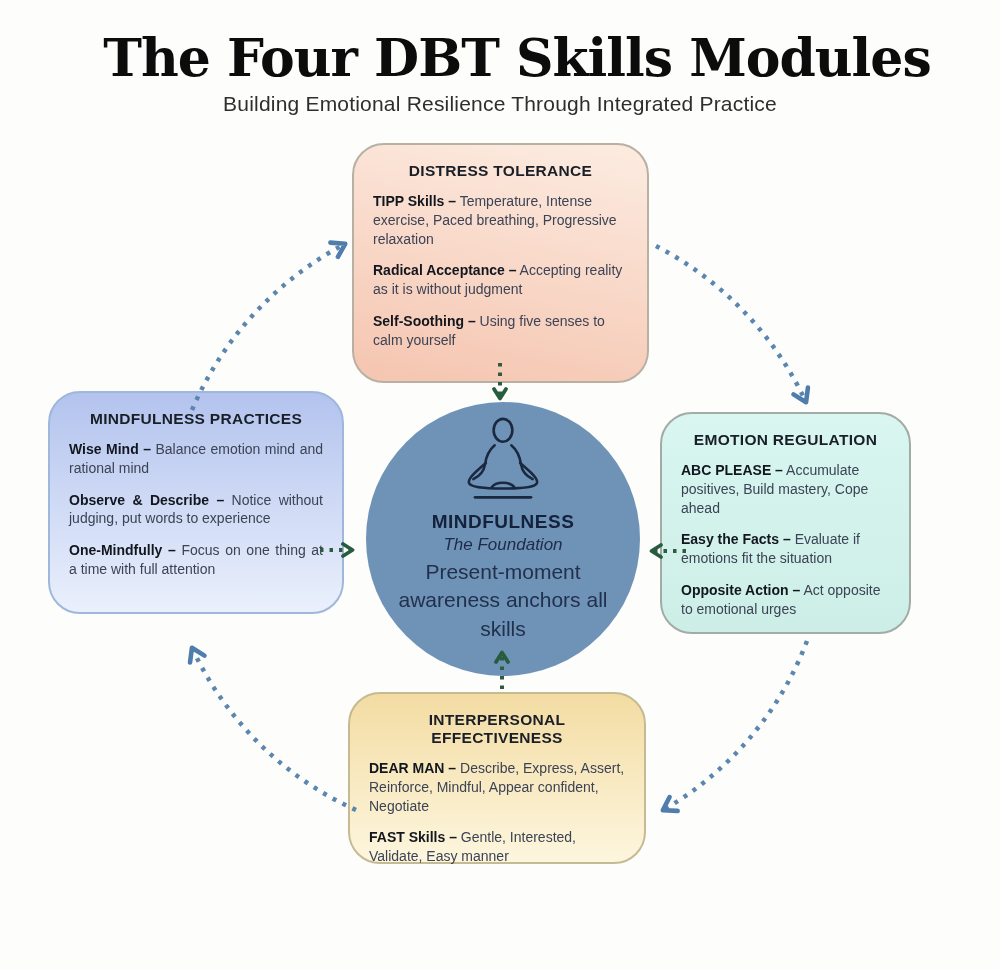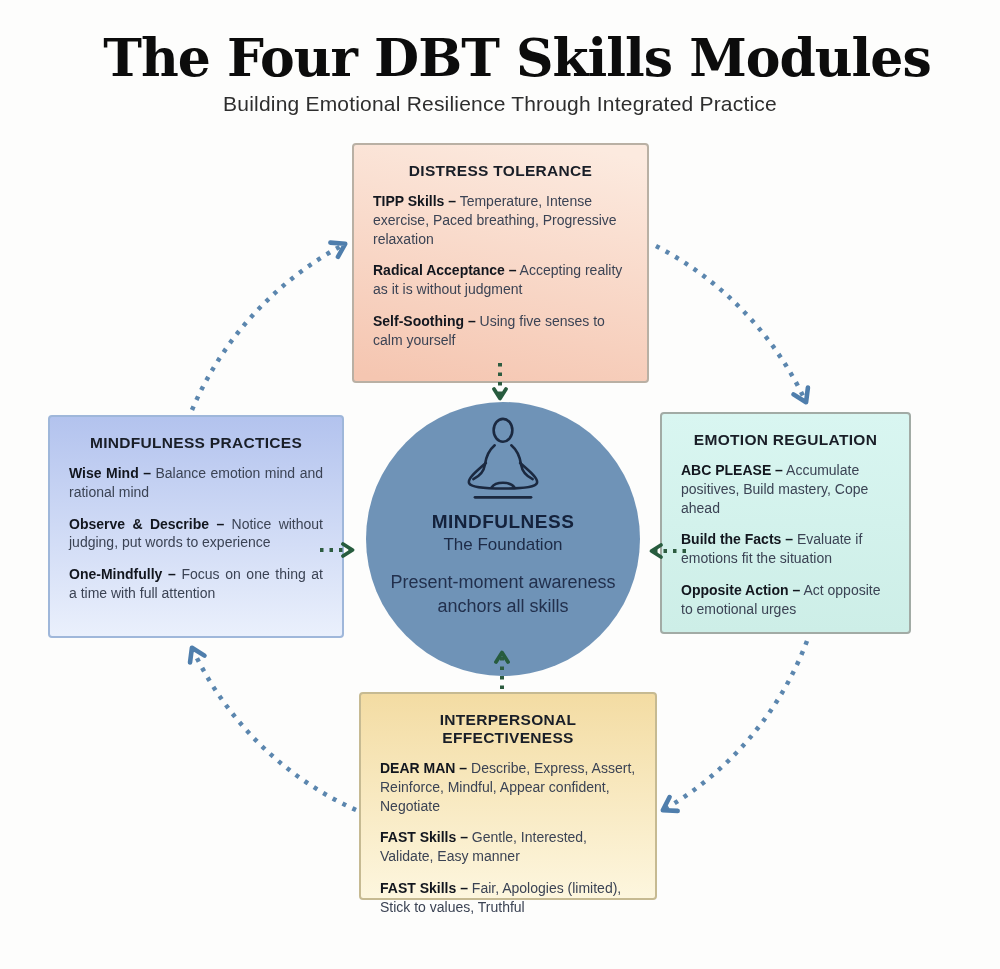--- a/index.html
+++ b/index.html
@@ -16,40 +16,40 @@
     font-size:52px; font-weight:700; letter-spacing:-1px; color:#0c0c0c;
   }
   .subtitle {
     position:absolute; left:0; top:92px; width:1000px;
     text-align:center; margin:0;
     font-size:21px; font-weight:400; color:#2e2e2e; letter-spacing:.2px;
   }
   
   .card {
     position:absolute; box-sizing:border-box;
-    border-radius:4px; padding:17px 19px 0 19px;
+    border-radius:32px; padding:17px 19px 0 19px;
     z-index:1;
   }
   .card-top {
     left:352px; top:143px; width:297px; height:240px;
     background:linear-gradient(192deg,#fceadf 5%,#f5c6b1 97%);
     border:2px solid #b9b0a4;
   }
   .card-left {
-    left:48px; top:415px; width:296px; height:223px;
+    left:48px; top:391px; width:296px; height:223px;
     background:linear-gradient(180deg,#b3c3ee 0%,#eaf0fc 100%);
     border:2px solid #9fb7da;
   }
   .card-right {
     left:660px; top:412px; width:251px; height:222px;
     background:linear-gradient(180deg,#d9f6f1 0%,#cdeee7 100%);
     border:2px solid #a2aba5;
   }
   .card-bottom {
-    left:359px; top:692px; width:298px; height:208px;
+    left:348px; top:692px; width:298px; height:172px;
     background:linear-gradient(180deg,#f3dca3 0%,#fdf6de 100%);
     border:2px solid #c6ba92;
   }
   .card h2 {
     margin:0 0 12px 0; text-align:center;
     font-size:15.5px; font-weight:700; letter-spacing:.3px; color:#191e27;
   }
   .card p.item {
     margin:0 0 13px 0; font-size:14px; line-height:1.34; color:#3b4354;
   }
@@ -61,24 +61,24 @@
     border-radius:50%; background:#6f93b7; z-index:2;
     display:flex; flex-direction:column; align-items:center;
     text-align:center;
   }
   .circle .medicon { margin-top:15px; }
   .circle .c-name {
     margin:4px 0 0 0; font-size:19px; font-weight:700;
     letter-spacing:.5px; color:#14223c;
   }
   .circle .c-tag {
-    margin:2px 0 12px 0; font-size:17px; color:#1d2b47;
+    margin:2px 0 0 0; font-size:17px; font-style:italic; color:#1d2b47;
   }
   .circle .c-desc {
-    margin:3px 0 0 0; width:232px; font-size:18px;
+    margin:3px 0 0 0; width:232px; font-size:21px;
     line-height:1.35; color:#22304d;
   }
   
   .arrows {
     position:absolute; left:0; top:0; z-index:3; pointer-events:none;
   }
 </style>
 </head>
 <body>
 
@@ -97,29 +97,28 @@
   <div class="card card-left">
     <h2>MINDFULNESS PRACTICES</h2>
     <p class="item"><b>Wise Mind –</b> <span>Balance emotion mind and rational mind</span></p>
     <p class="item"><b>Observe &amp; Describe –</b> <span>Notice without judging, put words to experience</span></p>
     <p class="item"><b>One-Mindfully –</b> <span>Focus on one thing at a time with full attention</span></p>
   </div>
 
   <div class="card card-right">
     <h2>EMOTION REGULATION</h2>
     <p class="item"><b>ABC PLEASE –</b> <span>Accumulate positives, Build mastery, Cope ahead</span></p>
-    <p class="item"><b>Build the Facts –</b> <span>Evaluate if emotions fit the situation</span></p>
+    <p class="item"><b>Easy the Facts –</b> <span>Evaluate if emotions fit the situation</span></p>
     <p class="item"><b>Opposite Action –</b> <span>Act opposite to emotional urges</span></p>
   </div>
 
   <div class="card card-bottom">
     <h2>INTERPERSONAL EFFECTIVENESS</h2>
     <p class="item"><b>DEAR MAN –</b> <span>Describe, Express, Assert, Reinforce, Mindful, Appear confident, Negotiate</span></p>
     <p class="item"><b>FAST Skills –</b> <span>Gentle, Interested, Validate, Easy manner</span></p>
-    <p class="item"><b>FAST Skills –</b> <span>Fair, Apologies (limited), Stick to values, Truthful</span></p>
   </div>
 
   <div class="circle">
     <svg class="medicon" width="104" height="90" viewBox="0 0 100 86" fill="none" stroke="#1b2940" stroke-width="2.5" stroke-linecap="round" stroke-linejoin="round">
       <ellipse cx="50" cy="12.5" rx="9" ry="11"></ellipse>
       <path d="M42 27 C36 32 33.5 39 32.5 46 C31.5 52.5 27.5 56.5 21.5 59.5"></path>
       <path d="M58 27 C64 32 66.5 39 67.5 46 C68.5 52.5 72.5 56.5 78.5 59.5"></path>
       <path d="M33.5 44 C23 53 15.5 59.5 17.5 63.5 C19.5 67.5 34 68.5 50 68.5 C66 68.5 80.5 67.5 82.5 63.5 C84.5 59.5 77 53 66.5 44"></path>
       <path d="M39 67.5 C43 61.5 57 61.5 61 67.5"></path>
       <line x1="23" y1="77" x2="77" y2="77"></line>

